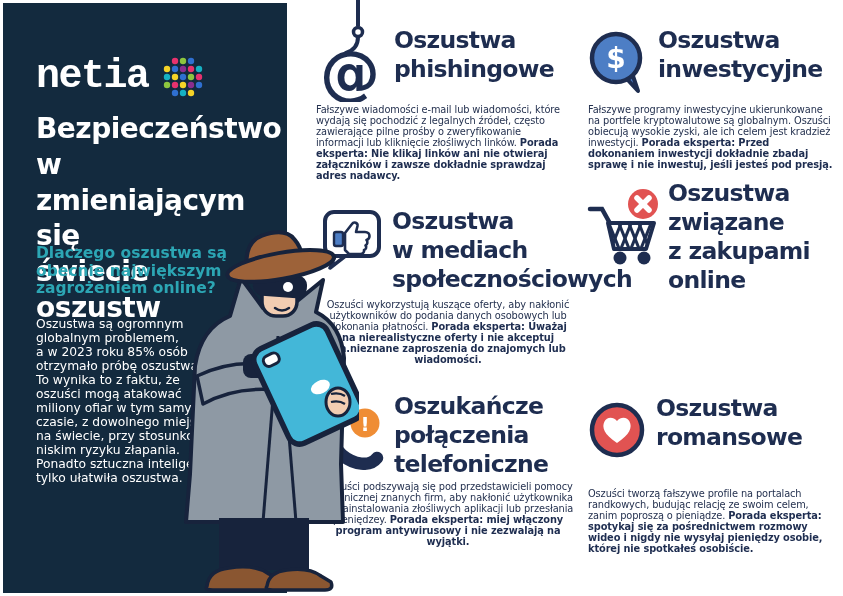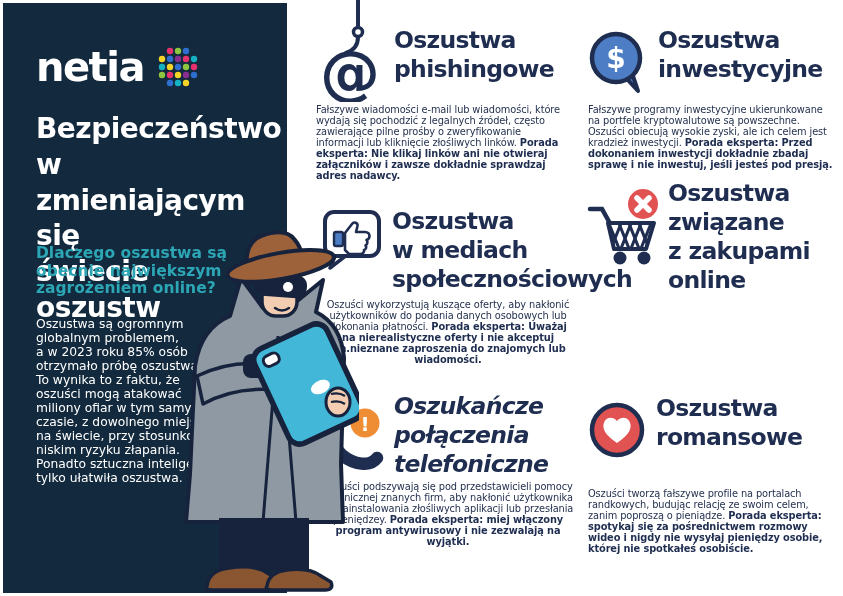--- a/index.html
+++ b/index.html
@@ -1,20 +1,20 @@
 <!DOCTYPE html>
 <html lang="pl"><head>
 <meta charset="utf-8">
 <style>
   html,body{margin:0;padding:0;}
   .canvas{position:relative;width:843px;height:596px;background:#ffffff;overflow:hidden;
           font-family:"DejaVu Sans","Liberation Sans",sans-serif;}
   
   .sidebar{position:absolute;left:3px;top:3px;width:284px;height:590px;background:#132a3e;}
-  .logo-row{position:absolute;left:33px;top:40px;display:flex;align-items:center;gap:10px;}
+  .logo-row{position:absolute;left:33px;top:50px;display:flex;align-items:center;gap:10px;font-family:Liberation Mono, monospace;}
   .logo-text{color:#ffffff;font-weight:bold;font-size:40px;letter-spacing:-1.5px;line-height:1;}
   .sidebar-title{position:absolute;left:33px;top:108px;width:240px;color:#ffffff;
                  font-size:28px;font-weight:bold;line-height:1.28;letter-spacing:-0.5px;white-space:pre-line;}
   .sidebar-question{position:absolute;left:33px;top:242px;width:230px;color:#2ca6b4;
                     font-size:15.5px;font-weight:bold;line-height:1.13;white-space:pre-line;}
   .sidebar-para{position:absolute;left:33px;top:314px;width:215px;color:#ffffff;
                 font-size:12.3px;line-height:1.14;white-space:pre-line;}
   
   .sec{position:absolute;}
   .sec-head{display:flex;align-items:flex-start;gap:8px;}
@@ -22,21 +22,21 @@
           font-weight:bold;white-space:pre-line;width:max-content;}
   .sec-body{margin:0;color:#24314f;font-size:9.8px;line-height:1.13;letter-spacing:-0.1px;}
   .sec-body b{color:#1e2d50;}
   .sec-icon{flex:0 0 auto;}
   .center .sec-body{text-align:center;}
   
   .s1{left:316px;top:0;width:254px;}   .s1 h2{margin-top:26px;} .s1 .sec-body{margin-top:-2px;}
   .s2{left:588px;top:26px;width:248px;}.s2 .sec-icon{margin-top:4px;} .s2 .sec-body{margin-top:6px;}
   .s3{left:322px;top:205px;width:252px;}.s3 .sec-icon{margin-top:4px;} .s3 h2{margin-top:2px;} .s3 .sec-body{margin-top:5px;}
   .s4{left:586px;top:179px;width:250px;}.s4 .sec-icon{margin-top:8px;} .s4 .sec-body{margin-top:4px;}
-  .s5{left:322px;top:390px;width:252px;}.s5 .sec-icon{margin-top:10px;} .s5 h2{margin-top:2px;font-style:italic;} .s5 .sec-body{margin-top:2px;}
+  .s5{left:322px;top:390px;width:252px;}.s5 .sec-icon{margin-top:10px;} .s5 h2{margin-top:2px;} .s5 .sec-body{margin-top:2px;}
   .s6{left:588px;top:392px;width:248px;}.s6 .sec-icon{margin-top:8px;} .s6 h2{margin-top:2px;} .s6 .sec-body{margin-top:22px;}
   .detective{position:absolute;left:183px;top:224px;width:176px;height:372px;z-index:3;}
 </style>
 </head>
 <body>
 
 <div class="canvas">
 
   <div class="sidebar">
     <div class="logo-row">
@@ -108,21 +108,21 @@
       <div class="sec-icon">
         <svg width="62" height="64" viewBox="0 0 62 64">
           <path d="M38 48 L 50 61 L 44 43 Z" fill="#4d7ec5" stroke="#1e2d50" stroke-width="4" stroke-linejoin="round"></path>
           <circle cx="28" cy="28" r="24" fill="#4d7ec5" stroke="#1e2d50" stroke-width="4.5"></circle>
           <text x="28" y="38" text-anchor="middle" font-size="28" font-weight="bold" fill="#ffffff" font-family="DejaVu Sans, sans-serif">$</text>
         </svg>
       </div>
       <h2>Oszustwa
 inwestycyjne</h2>
     </div>
-    <p class="sec-body"><span>Fałszywe programy inwestycyjne ukierunkowane na portfele kryptowalutowe są powszechne. Oszuści obiecują wysokie zyski, ale ich celem jest kradzież inwestycji. </span><b>Porada eksperta: Przed dokonaniem inwestycji dokładnie zbadaj sprawę i nie inwestuj, jeśli jesteś pod presją.</b></p>
+    <p class="sec-body"><span>Fałszywe programy inwestycyjne ukierunkowane na portfele kryptowalutowe są globalnym. Oszuści obiecują wysokie zyski, ale ich celem jest kradzież inwestycji. </span><b>Porada eksperta: Przed dokonaniem inwestycji dokładnie zbadaj sprawę i nie inwestuj, jeśli jesteś pod presją.</b></p>
   </section>
 
   <section class="sec s3 center">
     <div class="sec-head">
       <div class="sec-icon">
         <svg width="62" height="62" viewBox="0 0 62 62">
           <path d="M14 45 L 8 59 L 26 45 Z" fill="#ffffff" stroke="#1e2d50" stroke-width="3.5" stroke-linejoin="round"></path>
           <rect x="3" y="3" width="54" height="44" rx="9" fill="#ffffff" stroke="#1e2d50" stroke-width="4"></rect>
           <rect x="12" y="23" width="9" height="14" rx="2" fill="#4d7ec5" stroke="#1e2d50" stroke-width="2.4"></rect>
           <path d="M23 37 L23 24 L30 15 C32 12 36 14 35.5 17 L34 23 L43 23 C46 23 47.5 25 47.5 27 C47.5 29 46 30.5 44.5 31 C46 32.5 45.5 35.5 43.5 36.5 C45 38 44 40.5 42 41 C42.5 43.5 40.5 45 38.5 45 L27 45 L23 41 Z" fill="#ffffff" stroke="#1e2d50" stroke-width="2.6" stroke-linejoin="round"></path>

